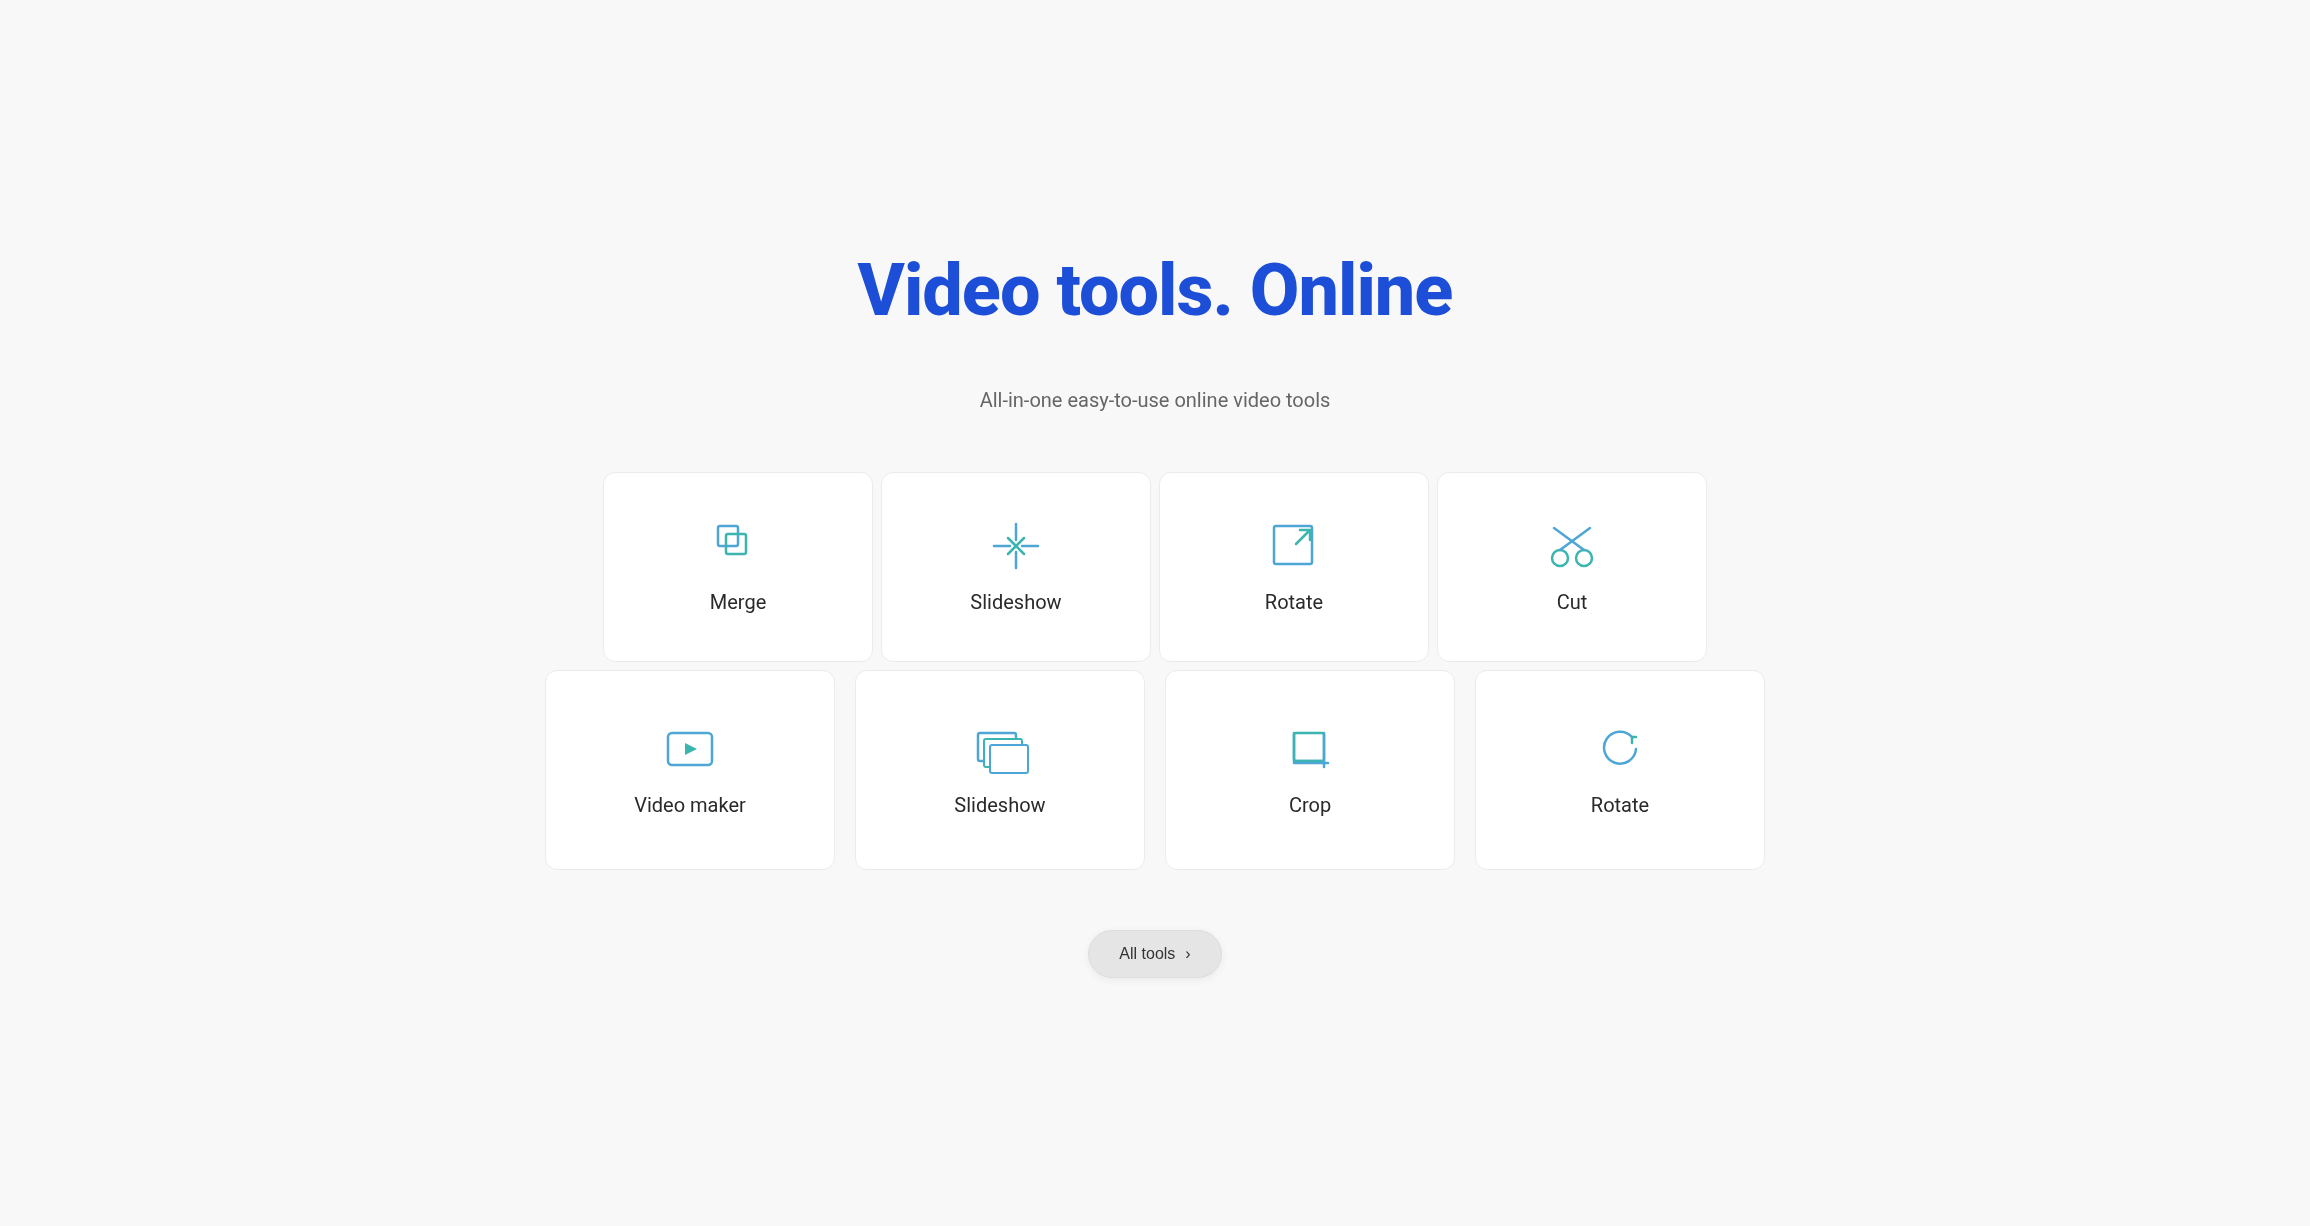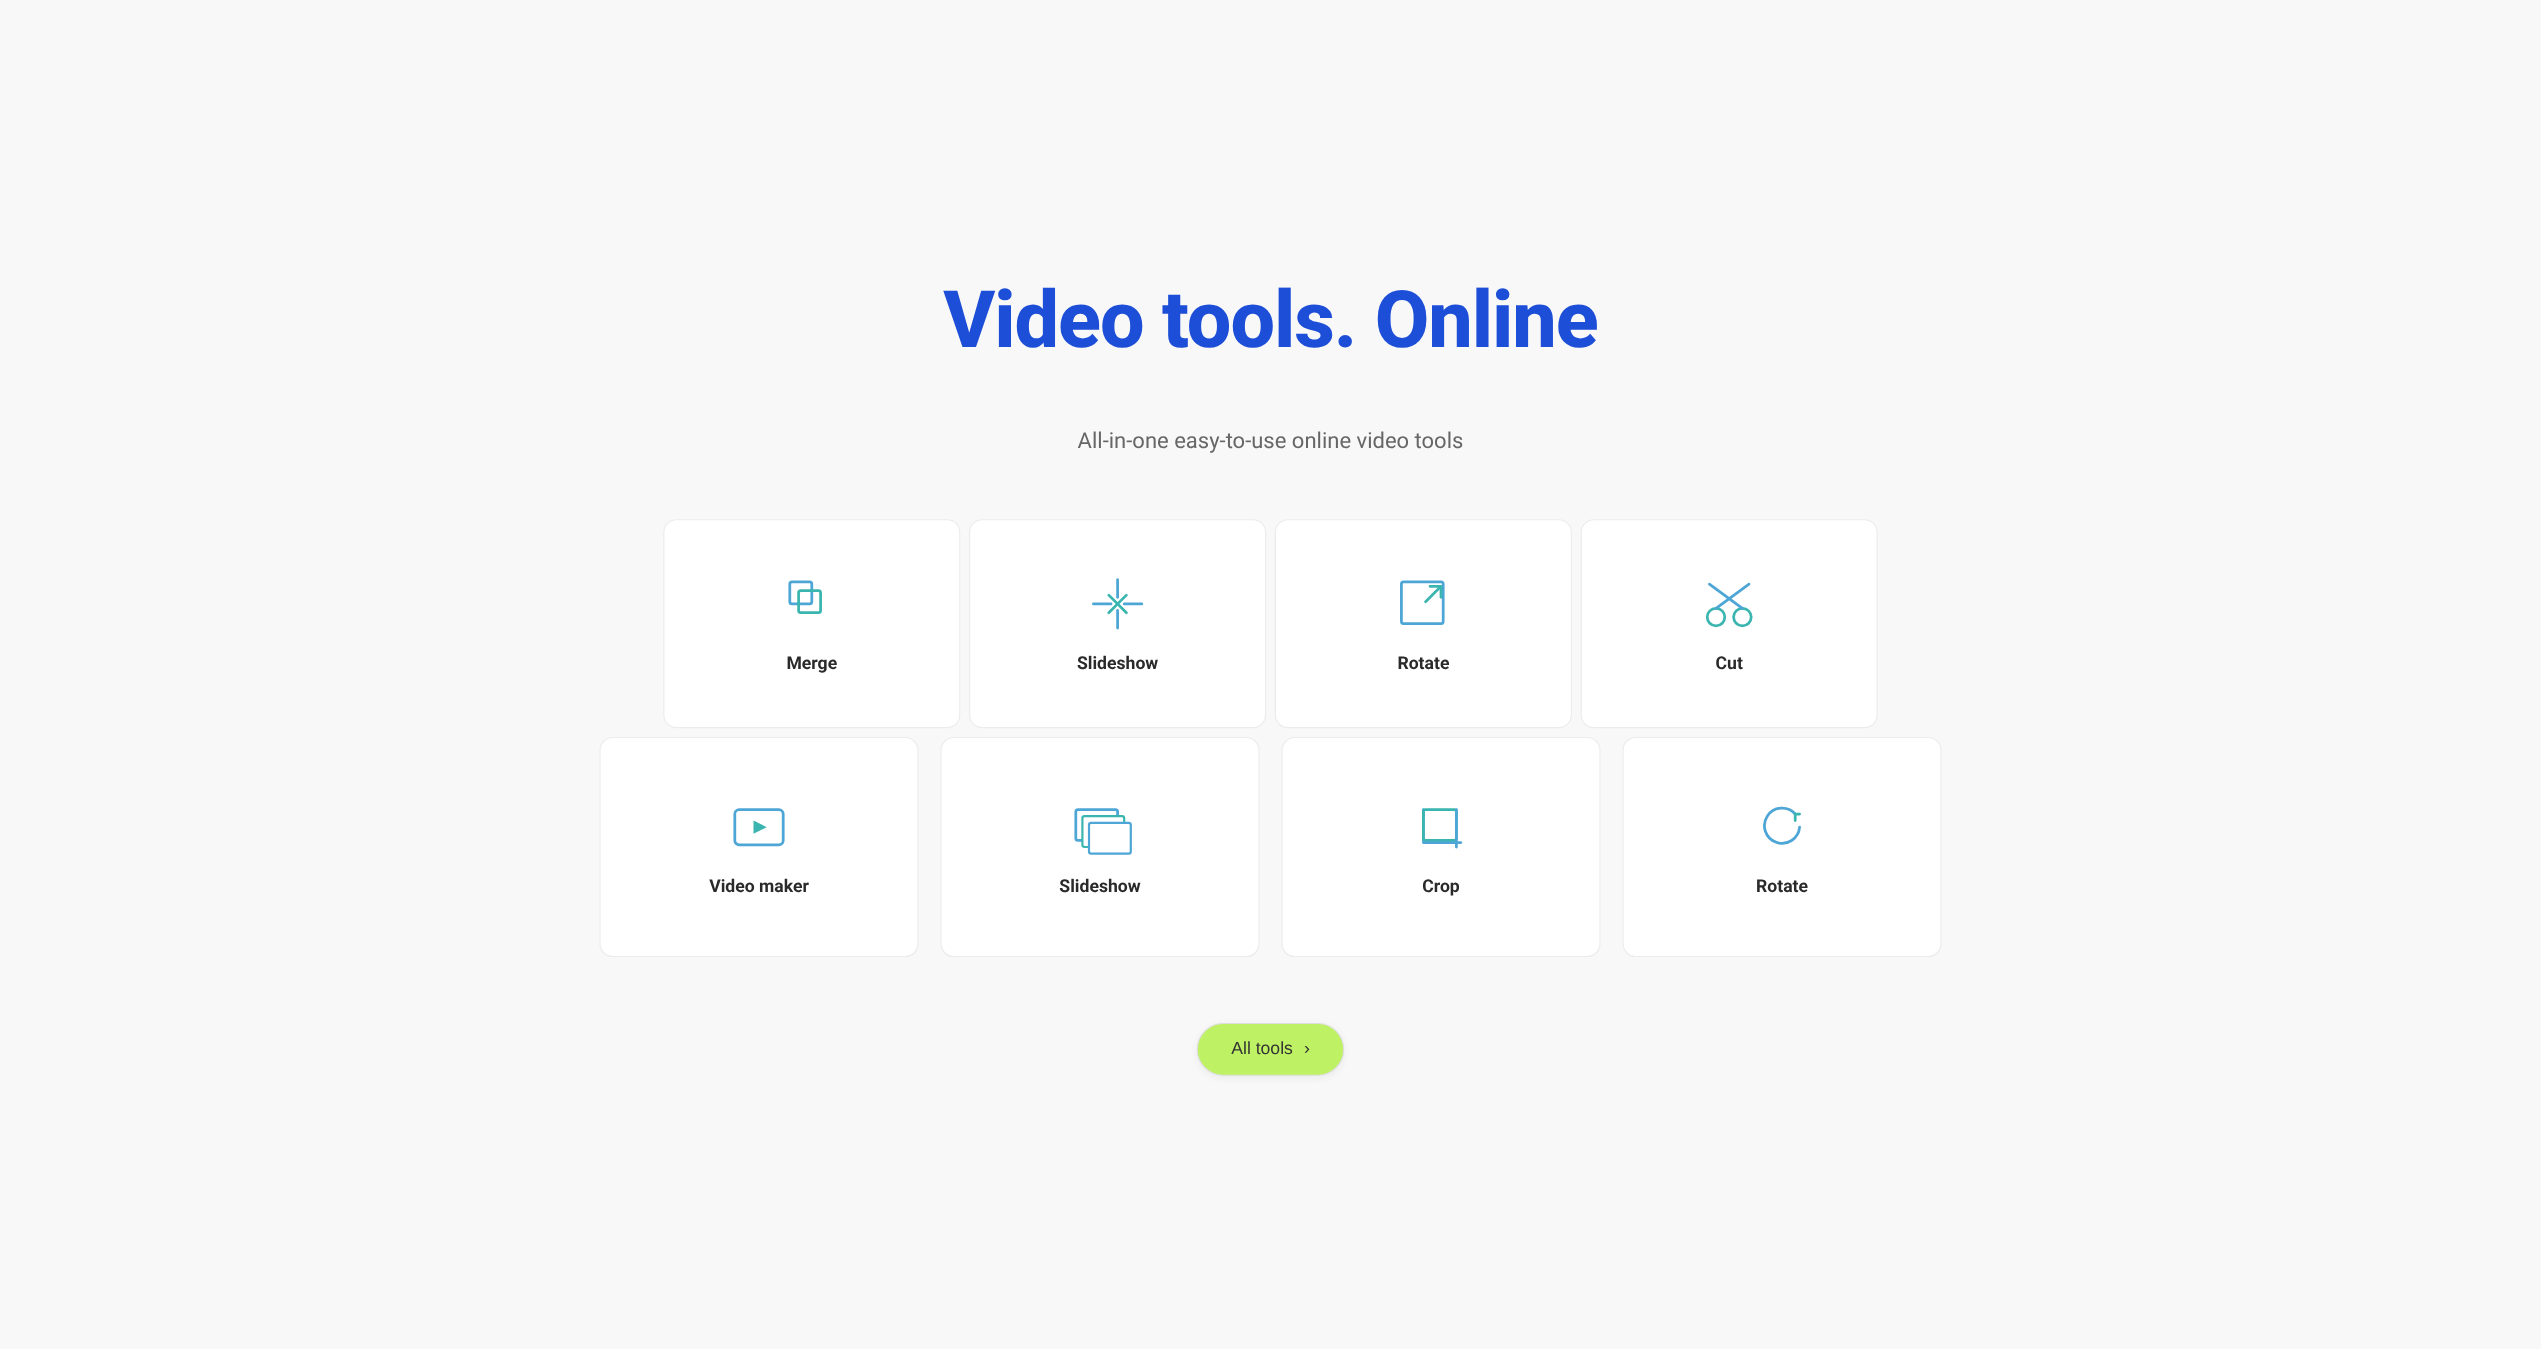--- a/index.html
+++ b/index.html
@@ -91,28 +91,28 @@
     .tool-icon {
       width: 52px;
       height: 52px;
       margin-bottom: 18px;
       display: flex;
       align-items: center;
       justify-content: center;
     }
 
     .tool-label {
-      font-size: 16px;
-      font-weight: 700;
+      font-size: 20px;
+      font-weight: 400;
       color: #2a2a2a;
     }
 
     .all-tools-btn {
       margin-top: 60px;
-      background: #bef264;
+      background: #e5e5e5;
       border: 1px solid #ddd;
       border-radius: 50px;
       padding: 14px 30px;
       font-size: 16px;
       font-weight: 500;
       color: #333;
       cursor: pointer;
       display: flex;
       align-items: center;
       gap: 10px;

